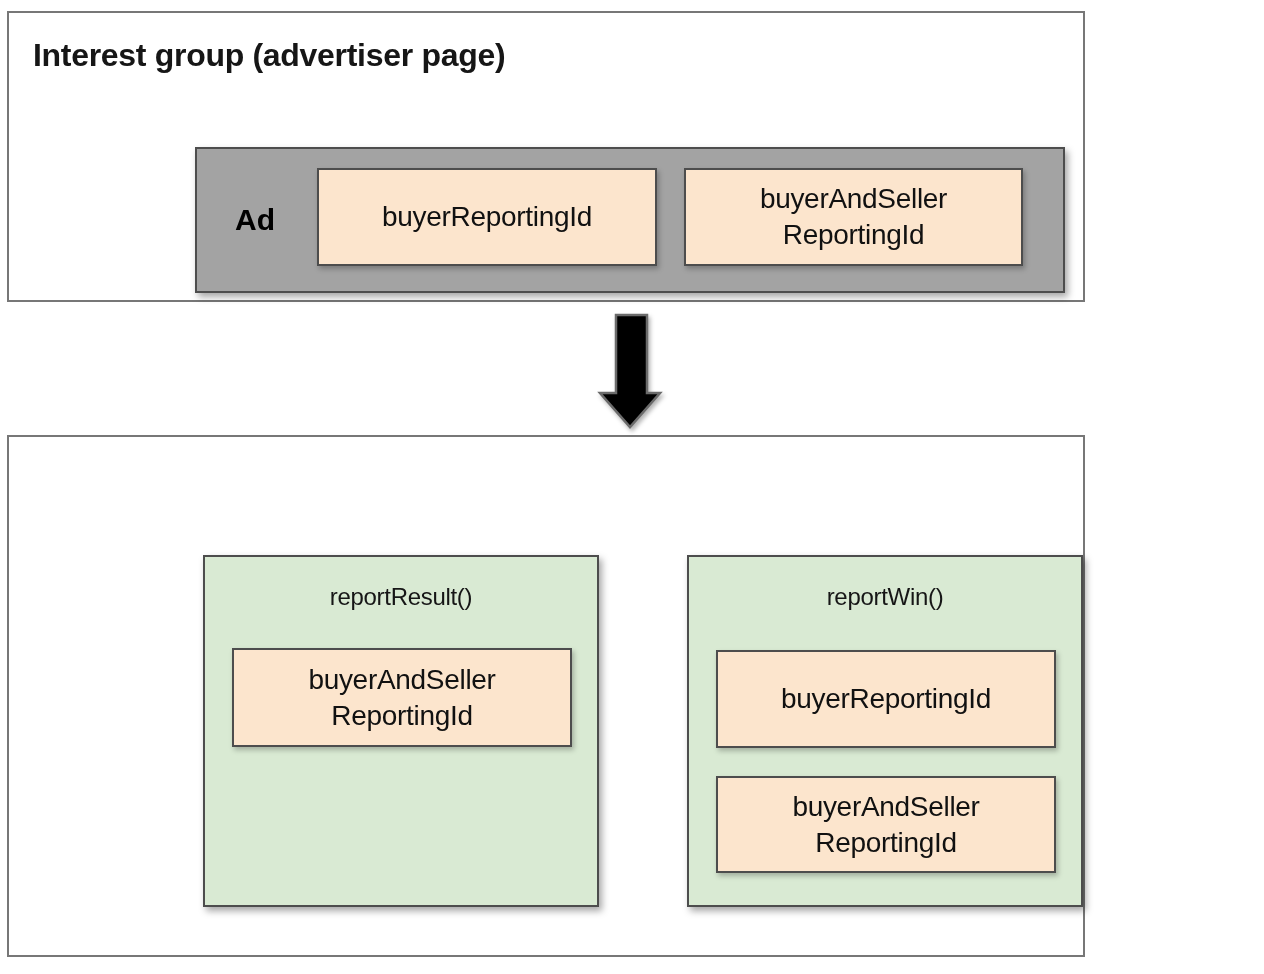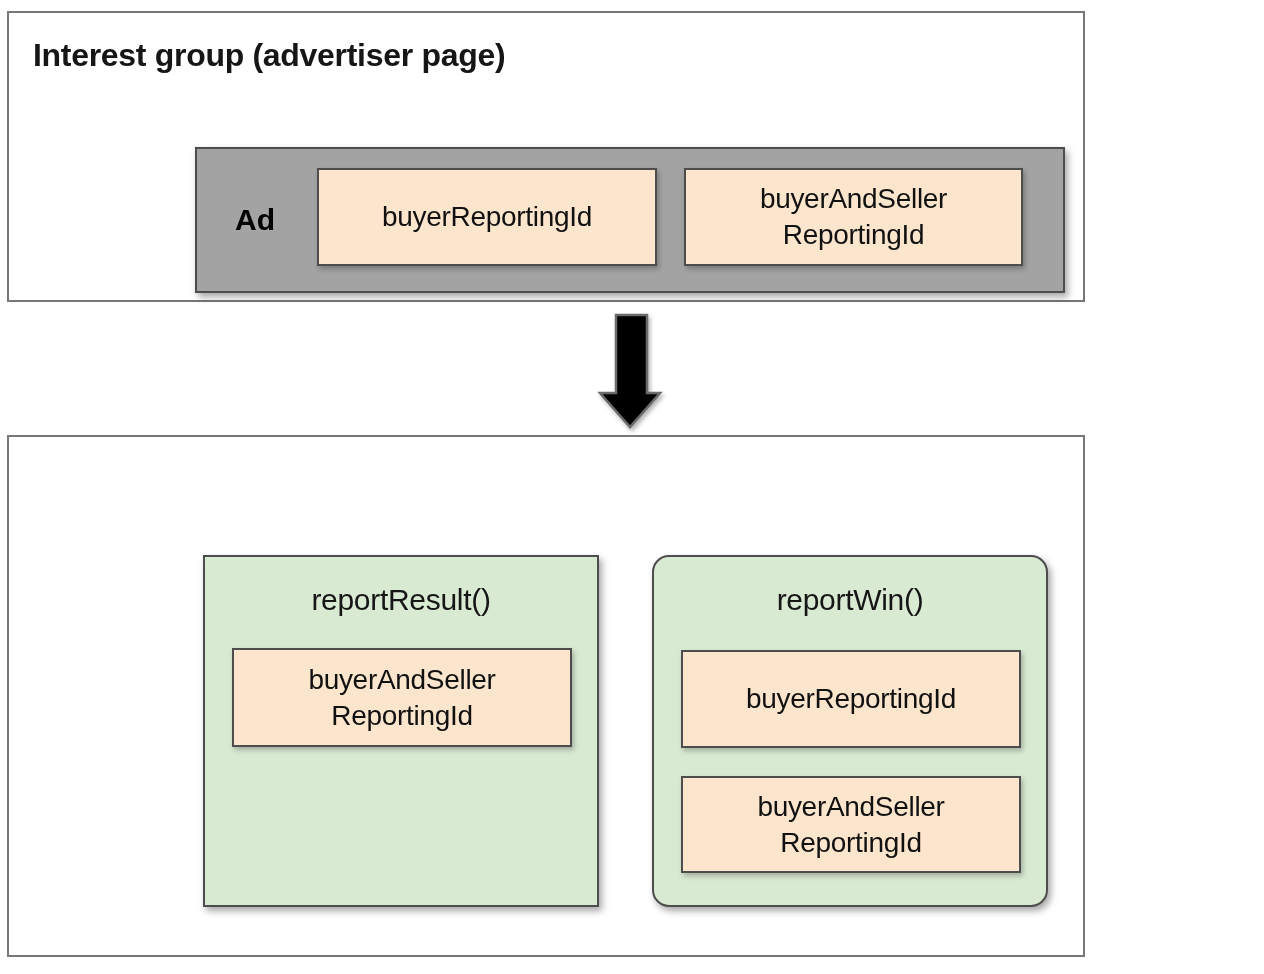--- a/index.html
+++ b/index.html
@@ -94,28 +94,28 @@
   .fn-box {
     position: absolute;
     top: 118px;
     width: 396px;
     height: 352px;
     background: #d9ead3;
     border: 2px solid #4d4d4d;
     box-shadow: 3px 4px 7px rgba(0,0,0,0.35);
   }
   .fn-box-1 { left: 194px; }
-  .fn-box-2 { left: 643px; border-radius: 17px; }
+  .fn-box-2 { left: 678px; }
   .fn-title {
     position: absolute;
     left: 0;
     top: 26px;
     width: 100%;
     text-align: center;
-    font-size: 30px;
+    font-size: 24px;
     letter-spacing: -0.3px;
     color: #161616;
   }
   .fn1-field-1 { left: 27px; top: 91px;  width: 340px; height: 99px; }
   .fn2-field-1 { left: 27px; top: 93px;  width: 340px; height: 98px; }
   .fn2-field-2 { left: 27px; top: 219px; width: 340px; height: 97px; }
 </style>
 </head>
 <body>
 

